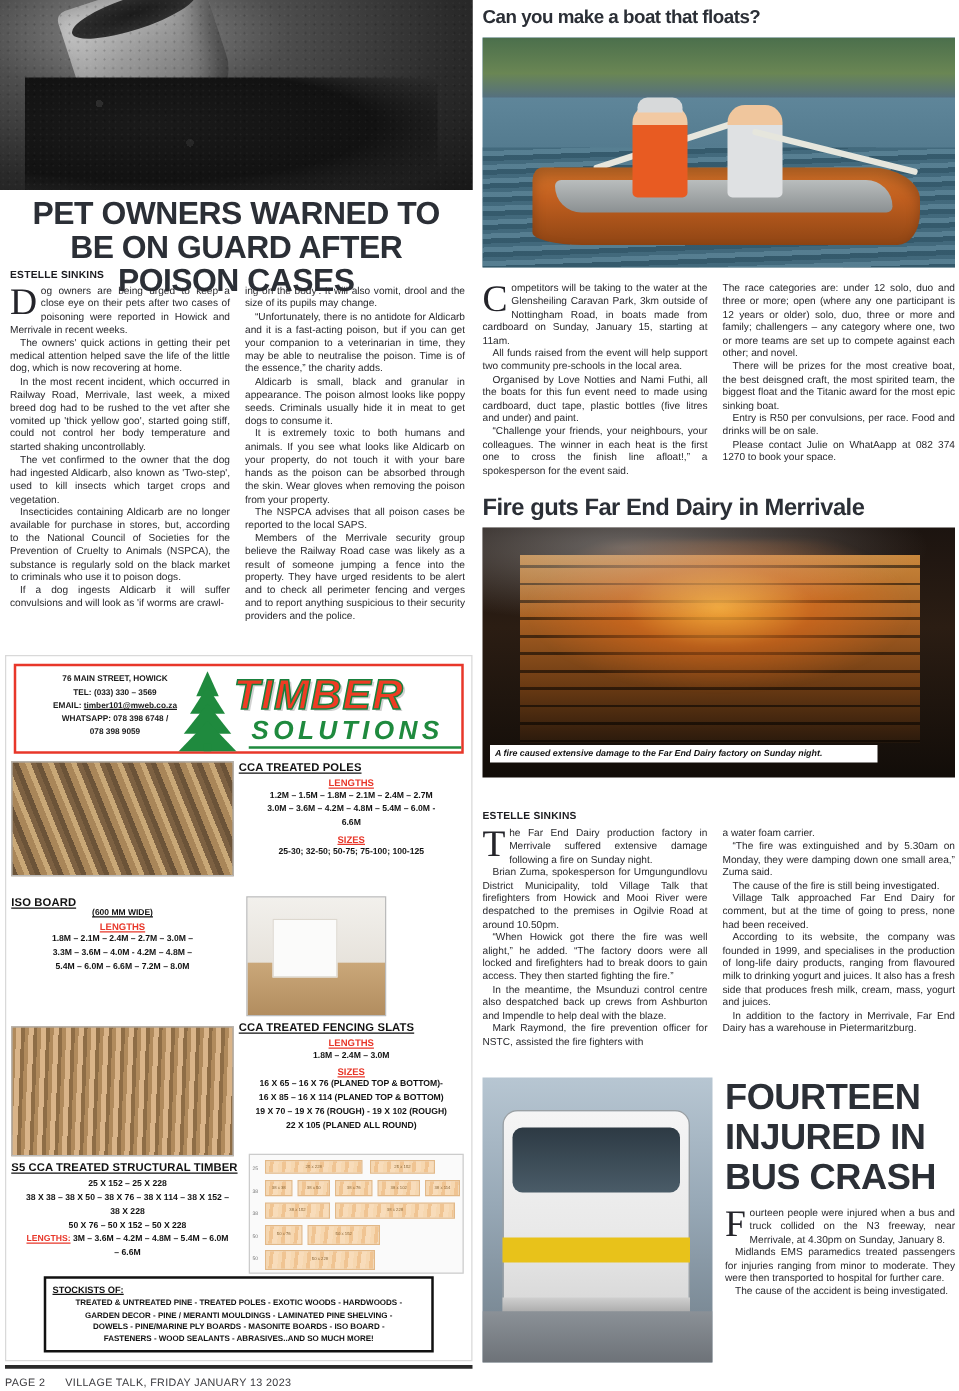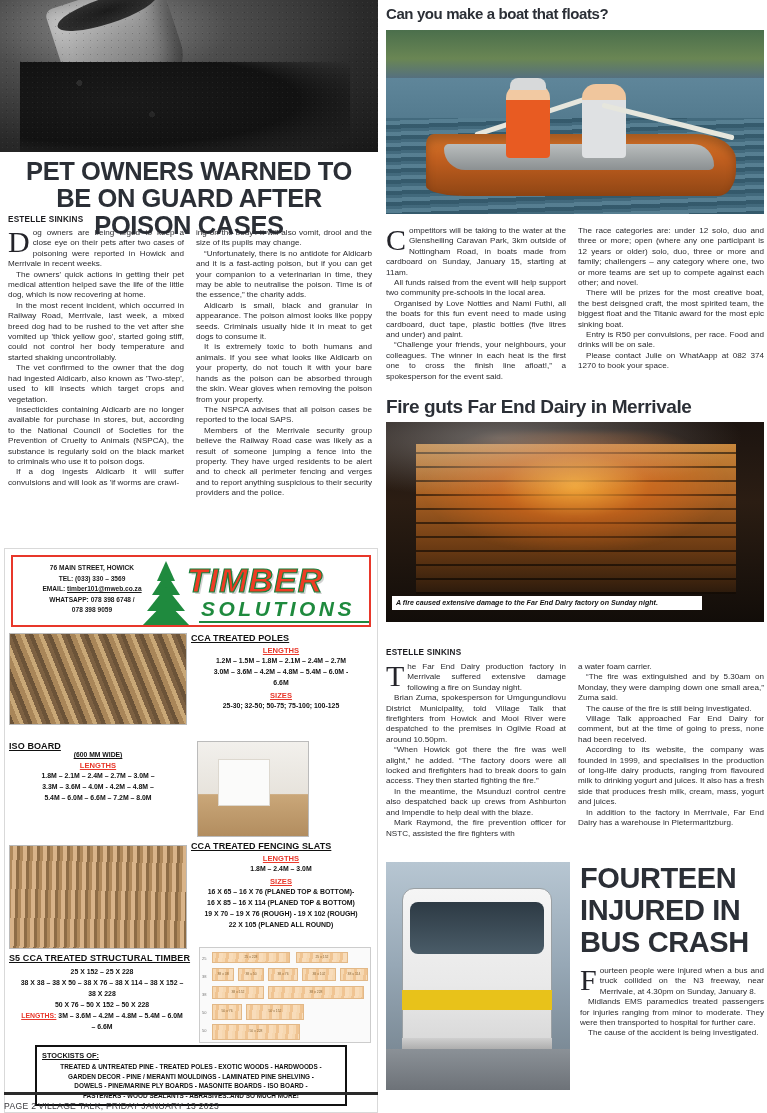--- a/index.html
+++ b/index.html
@@ -90,21 +90,21 @@
   .headline-main {
     position:absolute; left:8px; top:158px; width:362px;
     font-size: 25.5px; line-height: 27px; text-align:center;
   }
   .art1-byline { position:absolute; left:8px; top:215px; }
   .art1-colA { position:absolute; left:8px; top:228px; width:176px; }
   .art1-colB { position:absolute; left:196px; top:228px; width:176px; }
 
   
   .ad {
-    position:absolute; left:4px; top:548px; width:374px; height:565px;
+    position:absolute; left:4px; top:524px; width:374px; height:565px;
     border:1px solid #d9d9d9; background:#fff;
   }
   .ad-head {
     position:relative; margin:6px 6px 0 6px; height:72px;
     border:2px solid #e8372a; background:#fff; overflow:hidden;
   }
   .ad-contact {
     position:absolute; left:4px; top:6px; width:150px;
     text-align:center; font-size:6.6px; line-height:10.6px; font-weight:bold;
     color:#1a1a1a;
@@ -302,21 +302,21 @@
     position:absolute; left:580px; top:862px; width:184px;
     font-size:29px; line-height:32px;
   }
   .bus-col { position:absolute; left:580px; top:966px; width:184px; }
 
   .footer {
     position:absolute; left:0; bottom:2px; width:767px;
     font-size:8.6px; letter-spacing:.3px; color:#3a3a3e;
     padding-left:4px;
   }
-  .footer .pg { margin-right:2px; }
+  .footer .pg { margin-right:16px; }
   .rule-bot{
     position:absolute; left:4px; bottom:18px; width:374px; height:3px; background:#2a2a2a;
   }
 </style>
 </head>
 <body>
 
 <div class="page">
 
   <div class="lead-photo">

